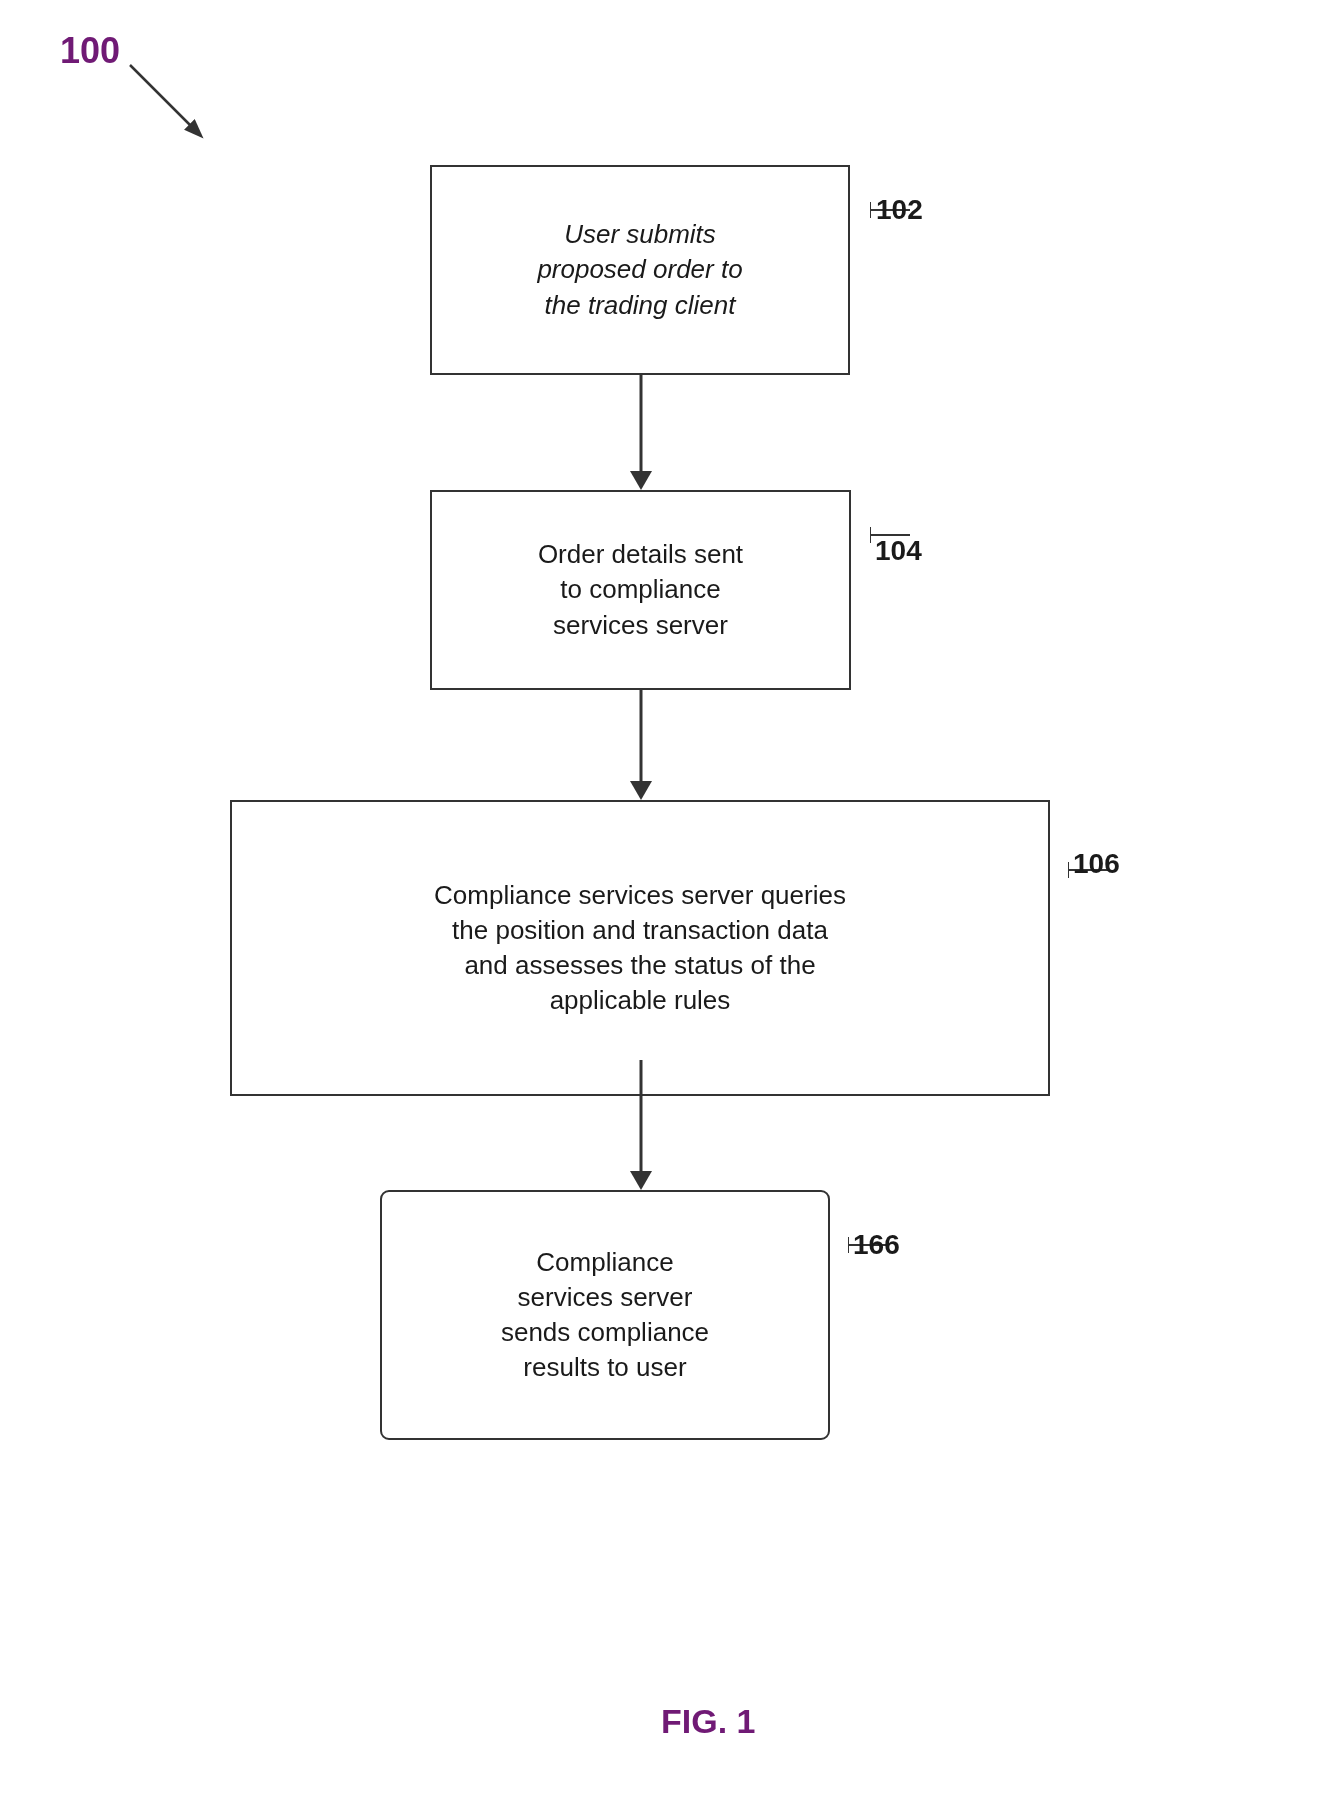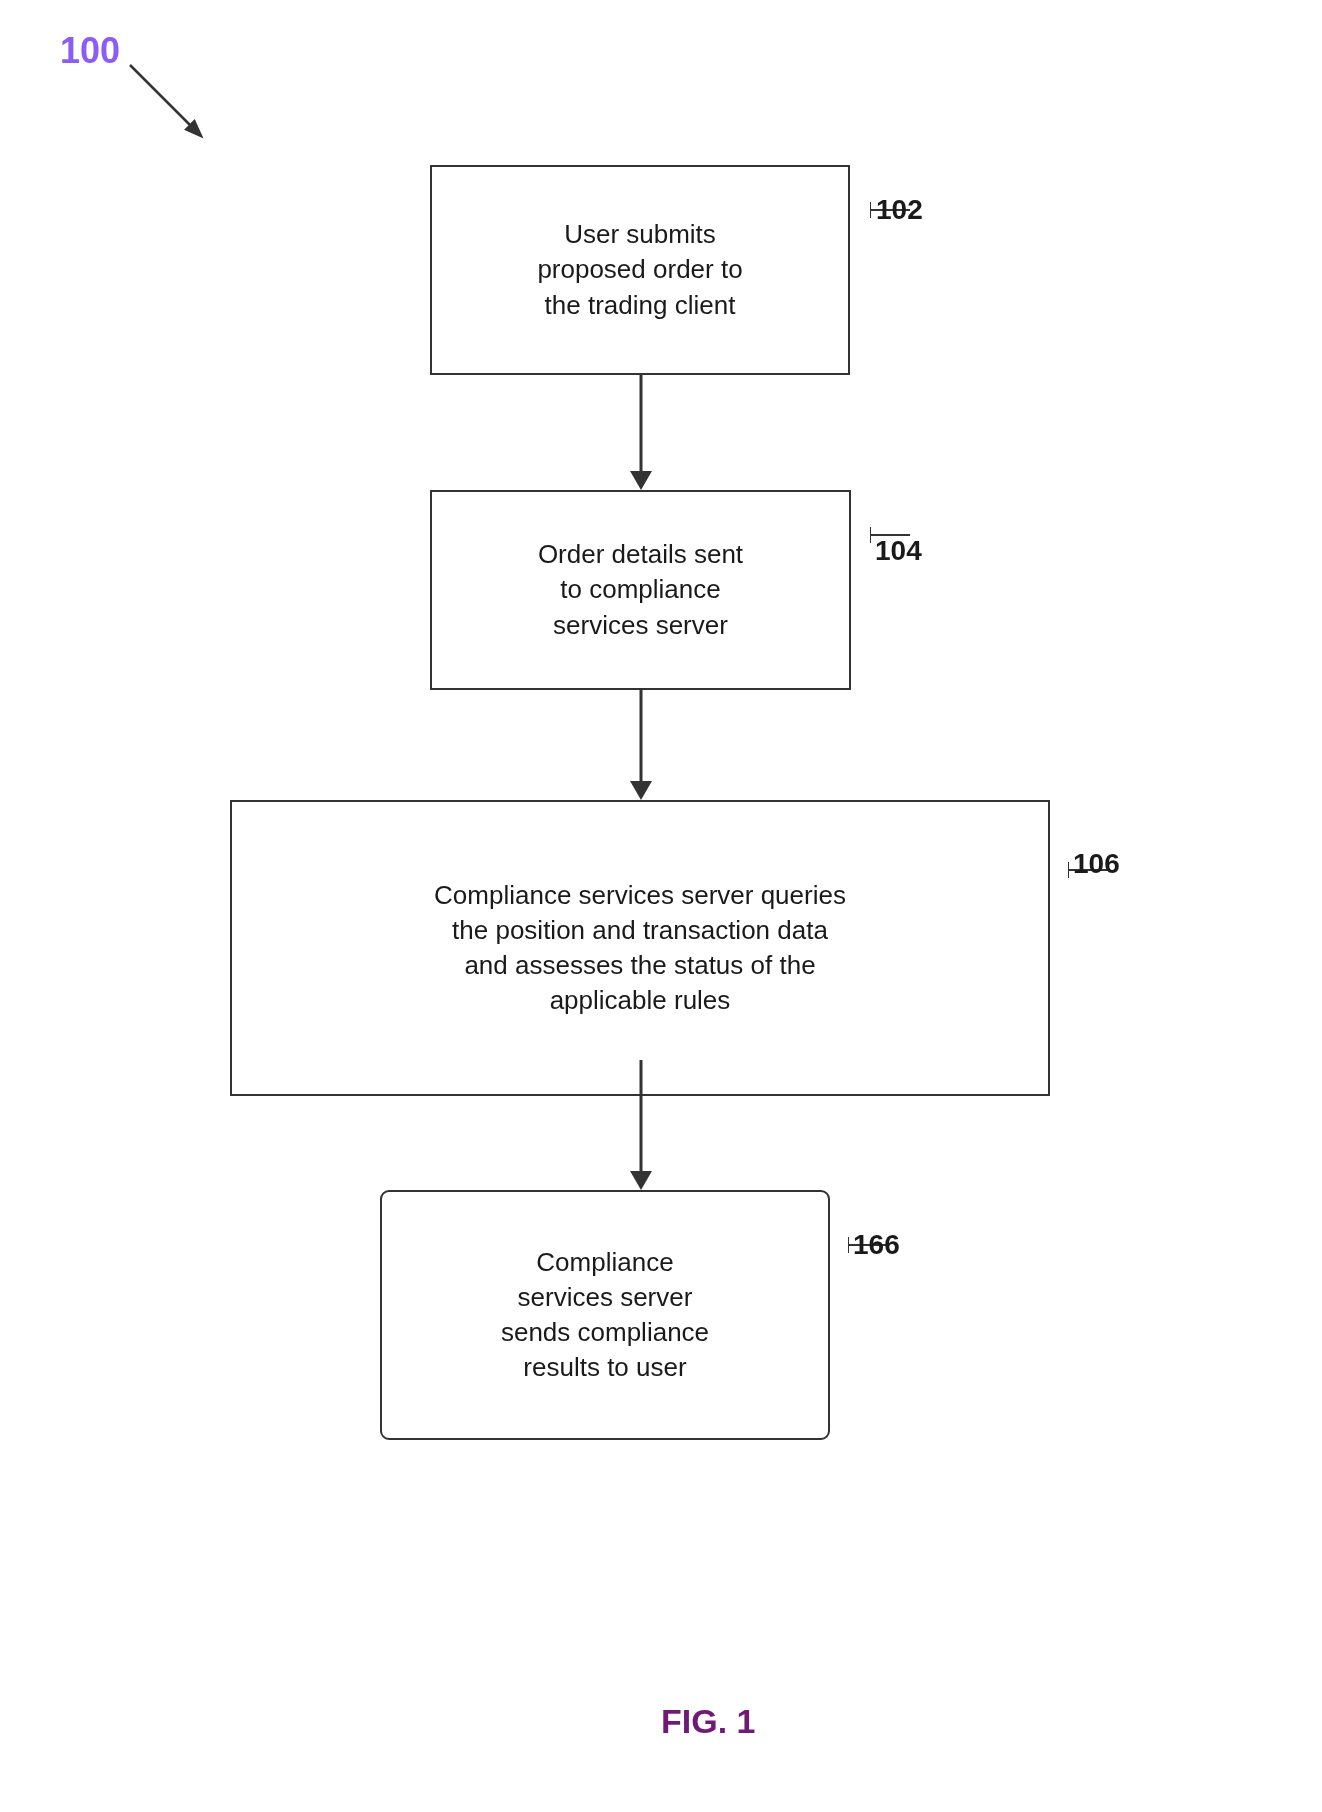--- a/index.html
+++ b/index.html
@@ -28,21 +28,21 @@
     .figure-label-container {
       position: absolute;
       top: 30px;
       left: 60px;
     }
 
     .figure-label {
       font-size: 36px;
       font-weight: bold;
       font-family: Arial, sans-serif;
-      color: #8b5cf6;
+      color: #701a75;
     }
 
     
     .flow-box {
       position: absolute;
       border: 2px solid #333;
       background: #ffffff;
       display: flex;
       align-items: center;
       justify-content: center;
@@ -86,21 +86,21 @@
 
   <svg style="position:absolute; top:55px; left:70px; width:160px; height:120px;">
     <line x1="60" y1="10" x2="130" y2="80" stroke="#333" stroke-width="2.5" marker-end="url(#arrow-diag)"></line>
     <defs>
       <marker id="arrow-diag" markerWidth="8" markerHeight="8" refX="6" refY="3" orient="auto">
         <path d="M0,0 L0,6 L8,3 z" fill="#333"></path>
       </marker>
     </defs>
   </svg>
 
-  <div class="flow-box" style="top:165px; left:430px; width:420px; height:210px;">
+  <div class="flow-box" style="top:165px; left:430px; width:420px; height:210px;font-style:italic;">
     <span class="flow-box-text">User submits<br>proposed order to<br>the trading client</span>
   </div>
 
   <div style="position:absolute; top:200px; left:870px; display:flex; align-items:center;">
     <svg width="60" height="20">
       <line x1="0" y1="10" x2="40" y2="10" stroke="#333" stroke-width="2"></line>
       <line x1="0" y1="2" x2="0" y2="18" stroke="#333" stroke-width="2"></line>
     </svg>
     <span class="ref-label" style="margin-left:6px;">102</span>
   </div>

